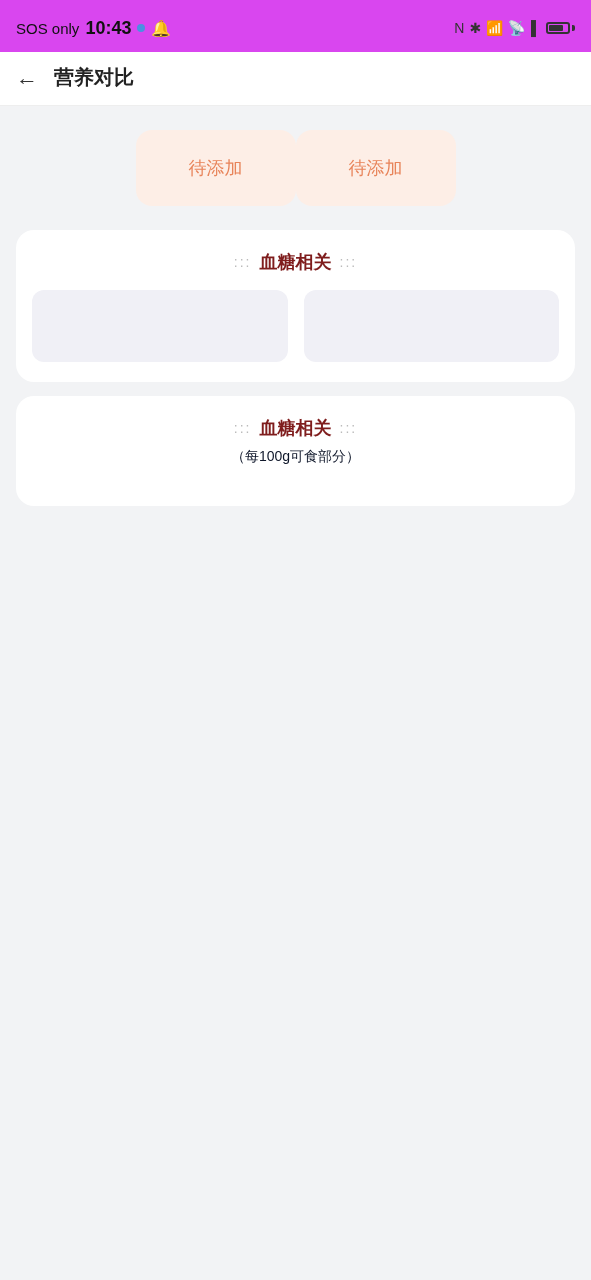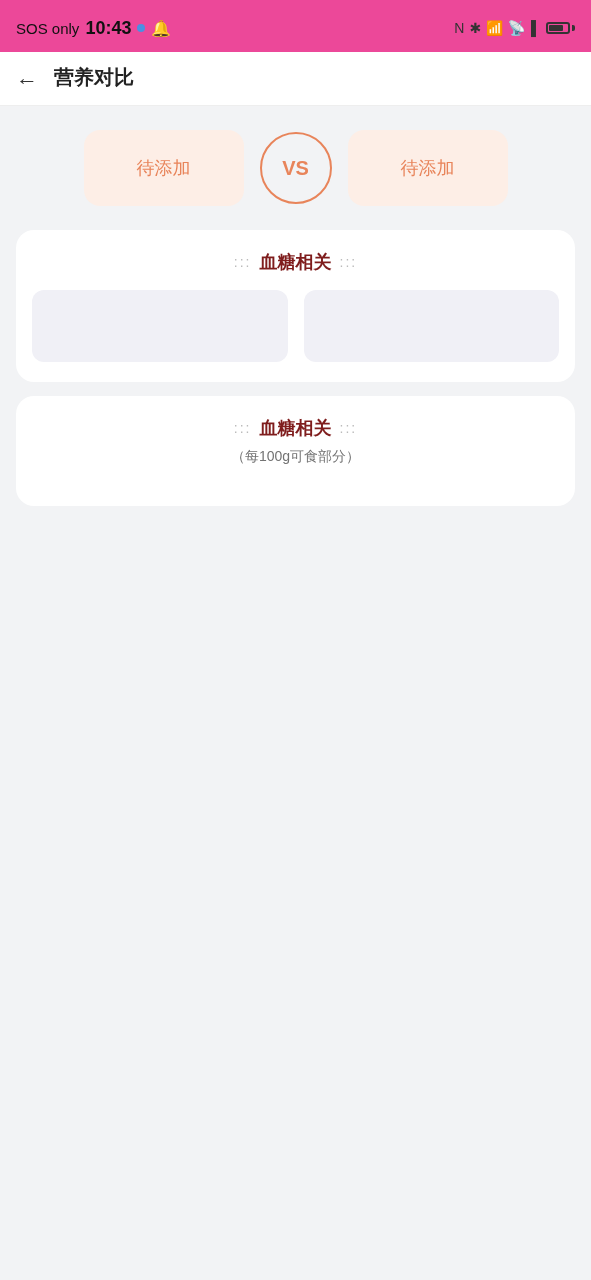--- a/index.html
+++ b/index.html
@@ -13,21 +13,21 @@
       font-size: 16px;
       color: #222;
     }
 
     
     .status-bar {
       display: flex;
       justify-content: space-between;
       align-items: center;
       padding: 10px 16px 6px 16px;
-      background: #ec4899;
+      background: #d946ef;
       height: 52px;
     }
     .status-left {
       font-size: 15px;
       font-weight: 500;
       color: #111;
       display: flex;
       align-items: center;
       gap: 6px;
     }
@@ -176,21 +176,21 @@
     .bs-placeholder {
       flex: 1;
       height: 72px;
       background: #f0f0f6;
       border-radius: 12px;
     }
 
     
     .nutrition-subtitle {
       text-align: center;
-      color: #737373;
+      color: #0f172a;
       font-size: 14px;
       margin-top: -8px;
       margin-bottom: 20px;
     }
     .view-more-btn {
       display: flex;
       align-items: center;
       justify-content: center;
       color: #aaa;
       font-size: 16px;
@@ -225,21 +225,20 @@
 
 <div class="nav-bar">
   <span class="back-btn">←</span>
   <span class="nav-title">营养对比</span>
 </div>
 
 <div class="content">
 
   <div class="vs-row">
     <div class="add-food-btn">待添加</div>
-    <div class="vs-circle">VS</div>
     <div class="add-food-btn">待添加</div>
   </div>
 
   <div class="card">
     <div class="section-header">
       <span class="section-dots">:::</span>
       <span class="section-title">血糖相关</span>
       <span class="section-dots">:::</span>
     </div>
     <div class="blood-sugar-row">

